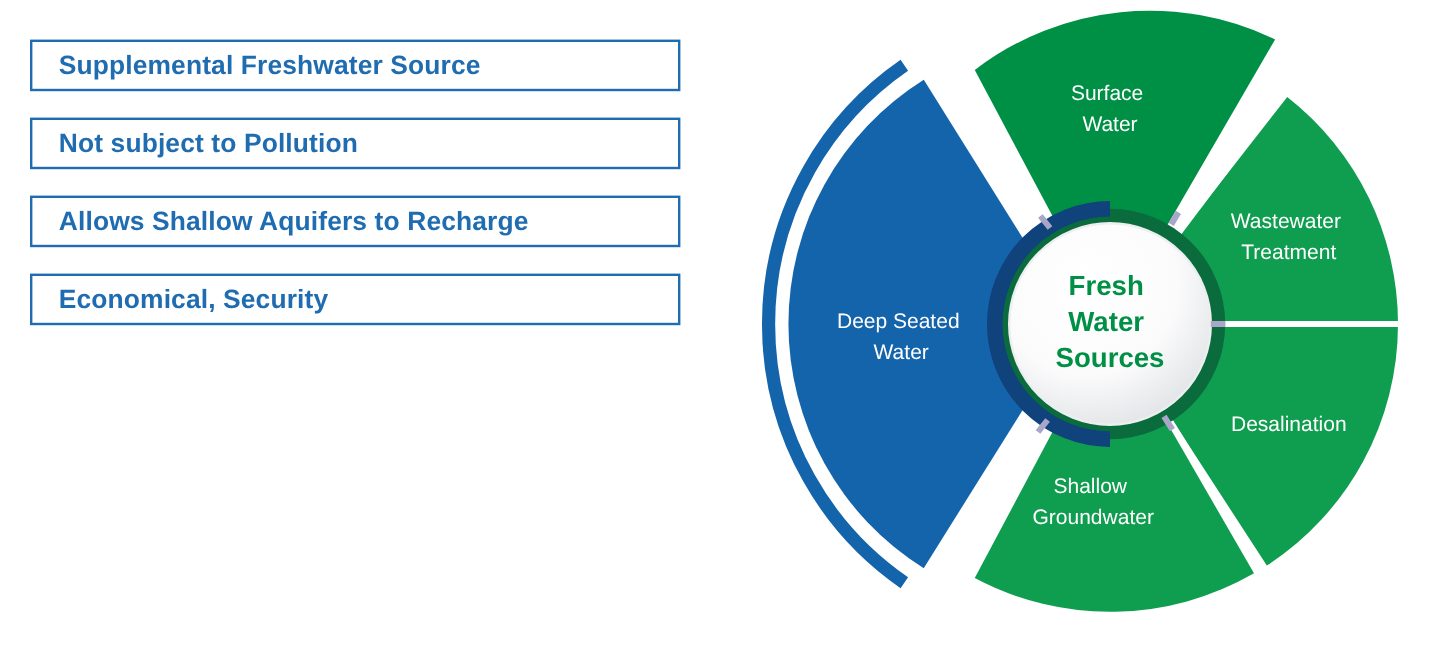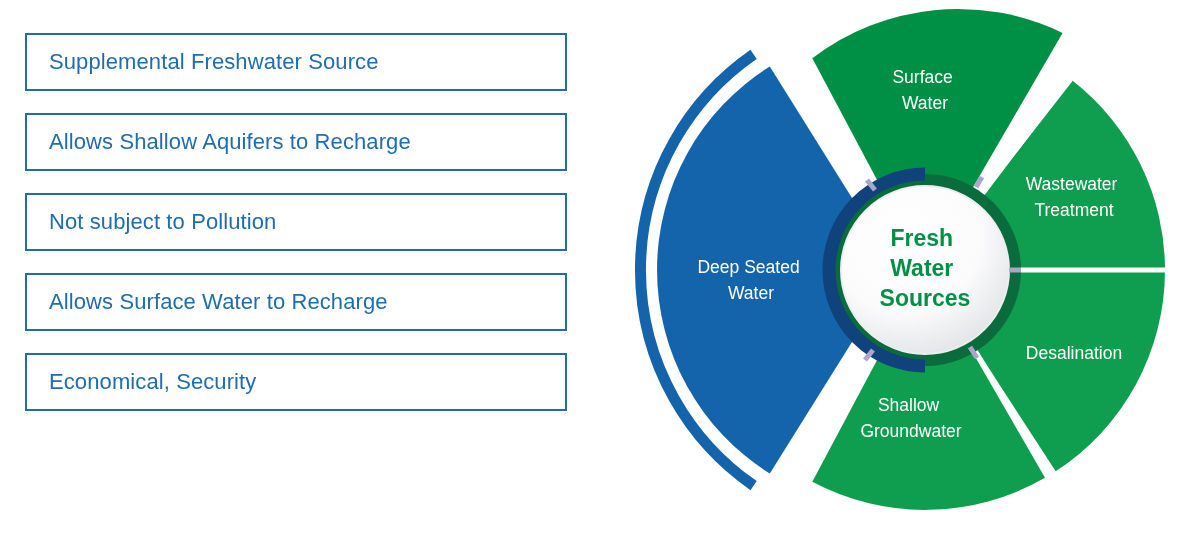--- a/index.html
+++ b/index.html
@@ -23,27 +23,28 @@
   
   #benefits-list {
     position: absolute;
     left: 25px;
     top: 33px;
     width: 542px;
   }
   .benefit-item {
     box-sizing: border-box;
     width: 542px;
-    height: 58px;
+    height: 43px;
     border: 2px solid #1f6cb0;
     background: #ffffff;
     margin-bottom: 22px;
     display: flex;
     align-items: center;
     padding-left: 22px;
+    font-weight: bold;
   }
   .benefit-label {
     font-family: "Liberation Sans", sans-serif;
     font-size: 22px;
     color: #1f6cb0;
     letter-spacing: 0.1px;
     line-height: 1;
     white-space: nowrap;
   }
 
@@ -82,30 +83,27 @@
 
 <div id="stage">
 
   <div id="benefits-list">
 
     <div class="benefit-item">
       <span class="benefit-label">Supplemental Freshwater Source</span>
     </div>
 
     <div class="benefit-item">
-      <span class="benefit-label">Allows Shallow Aquifers to Recharge</span>
-    </div>
-
-    <div class="benefit-item">
       <span class="benefit-label">Not subject to Pollution</span>
     </div>
 
     <div class="benefit-item">
-      <span class="benefit-label">Allows Surface Water to Recharge</span>
+      <span class="benefit-label">Allows Shallow Aquifers to Recharge</span>
     </div>
+
 
 
     <div class="benefit-item">
       <span class="benefit-label">Economical, Security</span>
     </div>
 
 
   </div>
 
   <div id="donut-diagram">

